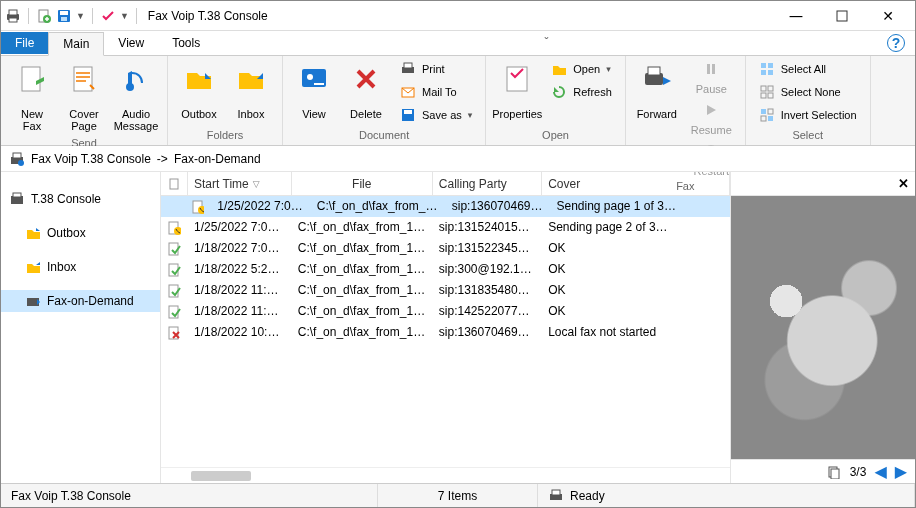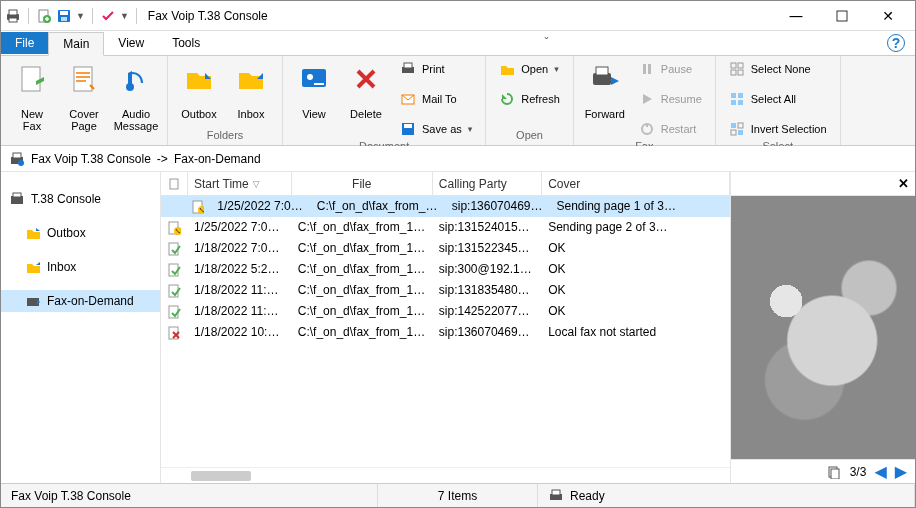--- a/index.html
+++ b/index.html
@@ -15,23 +15,23 @@
 .tab{padding:4px 14px;font-size:12px;cursor:pointer;}
 .tab.file{background:#1979ca;color:#fff;}
 .tab.active{background:#f5f5f5;border:1px solid #ccc;border-bottom:1px solid #f5f5f5;margin-bottom:-1px;}
 .help{margin-left:auto;margin-right:10px;color:#1979ca;font-weight:bold;font-size:14px;width:18px;height:18px;border:1px solid #1979ca;border-radius:50%;display:flex;align-items:center;justify-content:center;}
 .ribbon{height:90px;background:#f5f5f5;display:flex;border-bottom:1px solid #ccc;}
 .rgroup{border-right:1px solid #ddd;display:flex;flex-direction:column;padding:2px 6px;}
 .rbody{flex:1;display:flex;align-items:flex-start;gap:2px;}
 .rlabel{text-align:center;font-size:11px;color:#666;padding-bottom:2px;}
 .bigbtn{display:flex;flex-direction:column;align-items:center;justify-content:center;width:50px;padding:4px 2px;cursor:pointer;font-size:11px;text-align:center;gap:13px;border:1px solid transparent;}
 .bigico{width:32px;height:32px;display:flex;align-items:center;justify-content:center;}
-.smallbtns{display:flex;flex-direction:column;gap:8px;}
+.smallbtns{display:flex;flex-direction:column;gap:1px;}
 .smallbtn{display:flex;align-items:center;gap:6px;padding:2px 6px;font-size:11px;cursor:pointer;border:1px solid transparent;}
-.smallbtn.dis{color:#999;}
+.smallbtn.dis{color:#999;flex-direction:column;}
 .sico{width:16px;height:16px;display:flex;align-items:center;justify-content:center;}
 .breadcrumb{height:26px;background:#fff;border-bottom:1px solid #e5e5e5;display:flex;align-items:center;padding:0 8px;gap:6px;font-size:12px;}
 .body{flex:1;display:flex;min-height:0;}
 .tree{width:160px;border-right:1px solid #e5e5e5;padding:4px 0;font-size:12px;}
 .tnode{display:flex;align-items:center;gap:6px;padding:3px 8px;cursor:pointer;margin-top:12px;}
 .tnode.l1{padding-left:24px;}
 .tnode.sel{background:#cce8ff;}
 .tico{width:16px;height:16px;display:inline-flex;}
 .listarea{flex:1;display:flex;flex-direction:column;min-width:0;}
 .lhdr{height:24px;display:flex;border-bottom:1px solid #e5e5e5;font-size:12px;color:#333;}
@@ -151,20 +151,21 @@
             <svg width="32" height="32">
               <path d="M12 8v18l-4-2V10z" fill="#1976d2"></path>
               <circle cx="10" cy="24" r="4" fill="#1976d2"></circle>
               <path d="M12 10c6 0 10 4 10 10" stroke="#1976d2" fill="none" stroke-width="2"></path>
             </svg>
           </span>
           <span style="white-space:pre-line">Audio
 Message</span>
         </div>
     </div>
+    <div class="rlabel">Send</div>
   </div>
   <div class="rgroup">
     <div class="rbody">
       <div class="bigbtn">
           <span class="bigico">
             <svg width="32" height="32">
               <path d="M4 10h10l3 3h11v13H4z" fill="#ffc107"></path>
               <path d="M22 10l6 6-6 0v-6" fill="#1976d2"></path>
             </svg>
           </span>
@@ -230,20 +231,29 @@
             </span>
             <span>Save as</span>
             <span class="caret">▾</span>
           </div>
       </div>
     </div>
     <div class="rlabel">Document</div>
   </div>
   <div class="rgroup">
     <div class="rbody">
+      <div class="bigbtn">
+          <span class="bigico">
+            <svg width="32" height="32">
+              <rect x="6" y="4" width="20" height="24" fill="#fff" stroke="#999"></rect>
+              <path d="M10 10l4 4 8-8" stroke="#e91e63" stroke-width="2" fill="none"></path>
+            </svg>
+          </span>
+          <span>Properties</span>
+        </div>
       <div class="smallbtns">
         <div class="smallbtn">
             <span class="sico">
               <svg width="16" height="16">
                 <path d="M2 5h5l2 2h6v7H2z" fill="#ffc107"></path>
               </svg>
             </span>
             <span>Open</span>
             <span class="caret">▾</span>
           </div>
@@ -299,41 +309,41 @@
             </span>
             <span>Restart</span>
           </div>
       </div>
     </div>
     <div class="rlabel">Fax</div>
   </div>
   <div class="rgroup">
     <div class="rbody">
       <div class="smallbtns">
+        <div class="smallbtn">
+            <span class="sico">
+              <svg width="16" height="16">
+                <rect x="2" y="2" width="5" height="5" fill="#90caf9"></rect>
+                <rect x="9" y="2" width="5" height="5" fill="#90caf9"></rect>
+                <rect x="2" y="9" width="5" height="5" fill="#90caf9"></rect>
+                <rect x="9" y="9" width="5" height="5" fill="#90caf9"></rect>
+              </svg>
+            </span>
+            <span>Select All</span>
+          </div>
         <div class="smallbtn">
             <span class="sico">
               <svg width="16" height="16">
                 <rect x="2" y="2" width="5" height="5" fill="none" stroke="#999"></rect>
                 <rect x="9" y="2" width="5" height="5" fill="none" stroke="#999"></rect>
                 <rect x="2" y="9" width="5" height="5" fill="none" stroke="#999"></rect>
                 <rect x="9" y="9" width="5" height="5" fill="none" stroke="#999"></rect>
               </svg>
             </span>
             <span>Select None</span>
-          </div>
-        <div class="smallbtn">
-            <span class="sico">
-              <svg width="16" height="16">
-                <rect x="2" y="2" width="5" height="5" fill="#90caf9"></rect>
-                <rect x="9" y="2" width="5" height="5" fill="#90caf9"></rect>
-                <rect x="2" y="9" width="5" height="5" fill="#90caf9"></rect>
-                <rect x="9" y="9" width="5" height="5" fill="#90caf9"></rect>
-              </svg>
-            </span>
-            <span>Select All</span>
           </div>
         <div class="smallbtn">
             <span class="sico">
               <svg width="16" height="16">
                 <rect x="2" y="2" width="5" height="5" fill="#90caf9"></rect>
                 <rect x="9" y="2" width="5" height="5" fill="none" stroke="#999"></rect>
                 <rect x="2" y="9" width="5" height="5" fill="none" stroke="#999"></rect>
                 <rect x="9" y="9" width="5" height="5" fill="#90caf9"></rect>
               </svg>
             </span>

